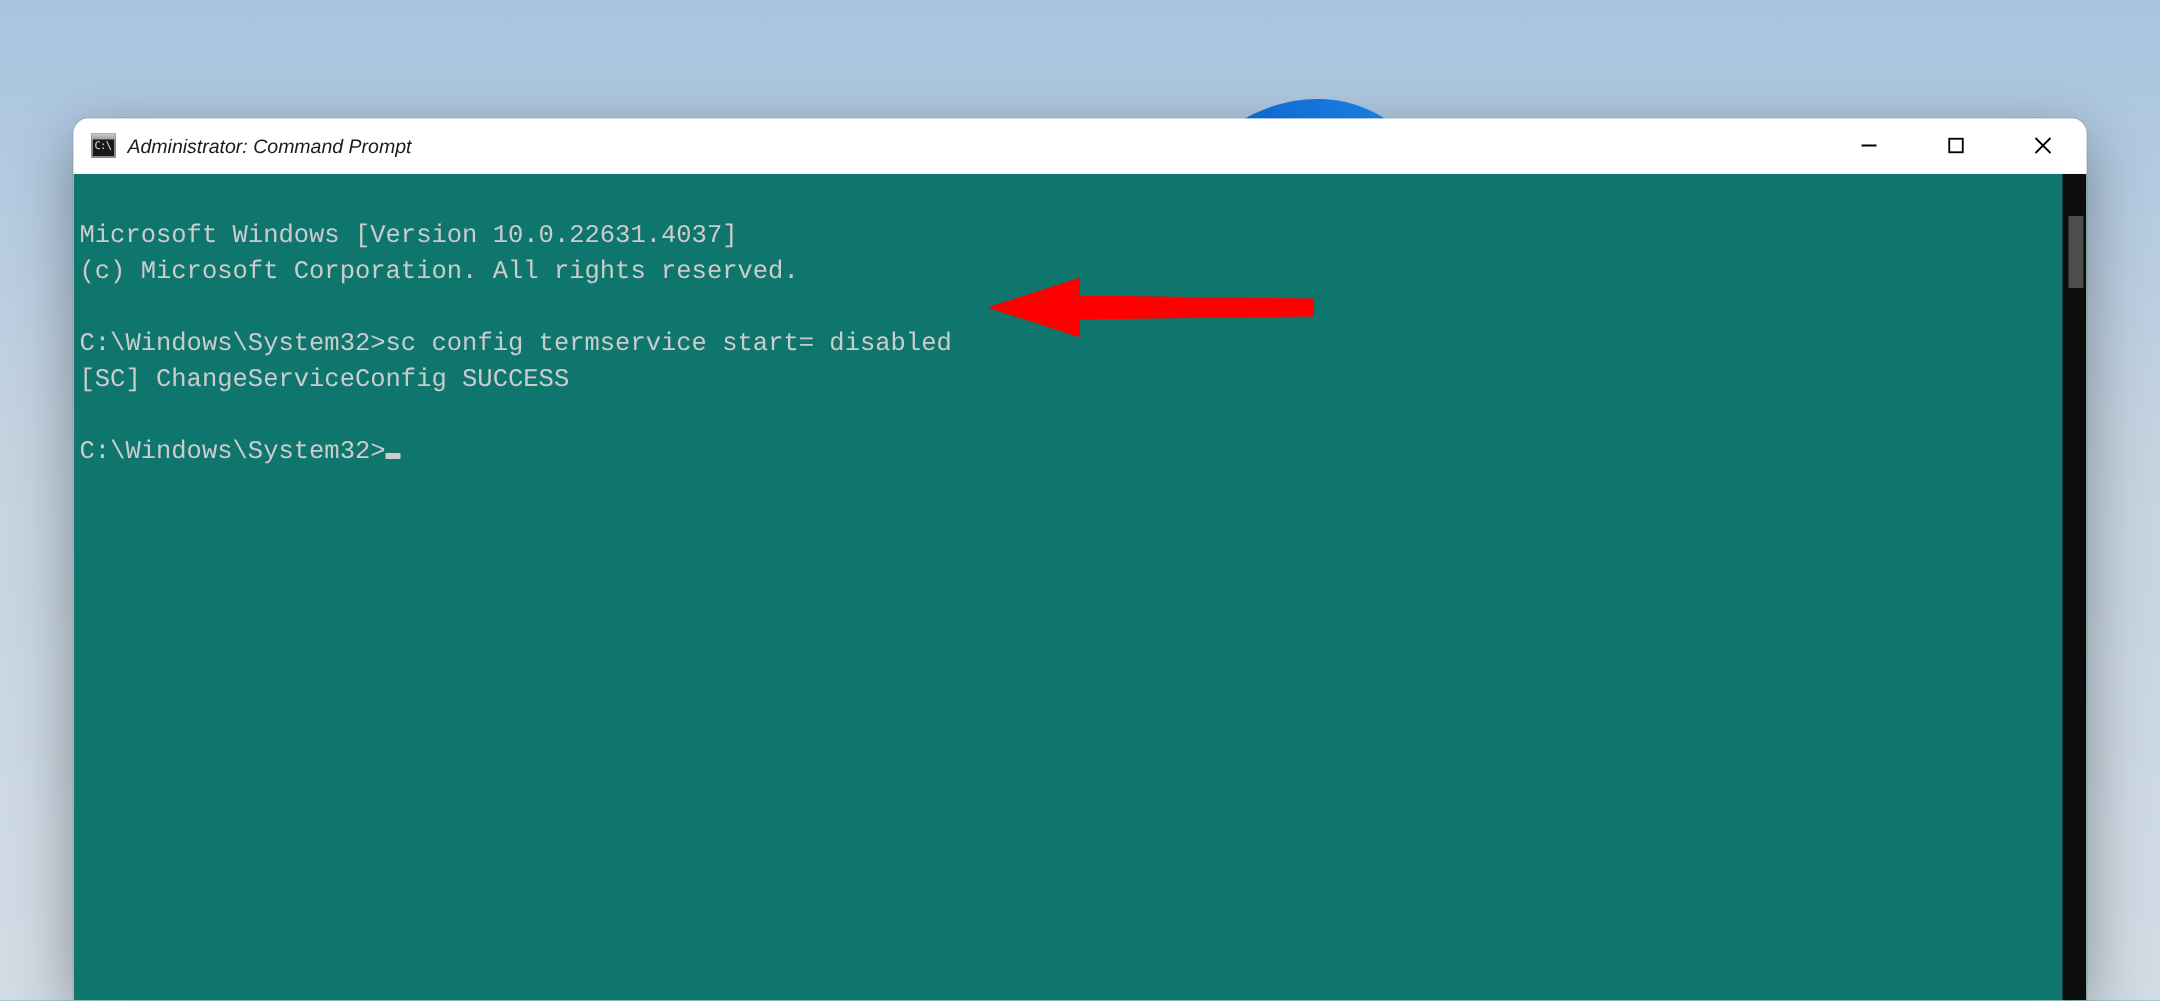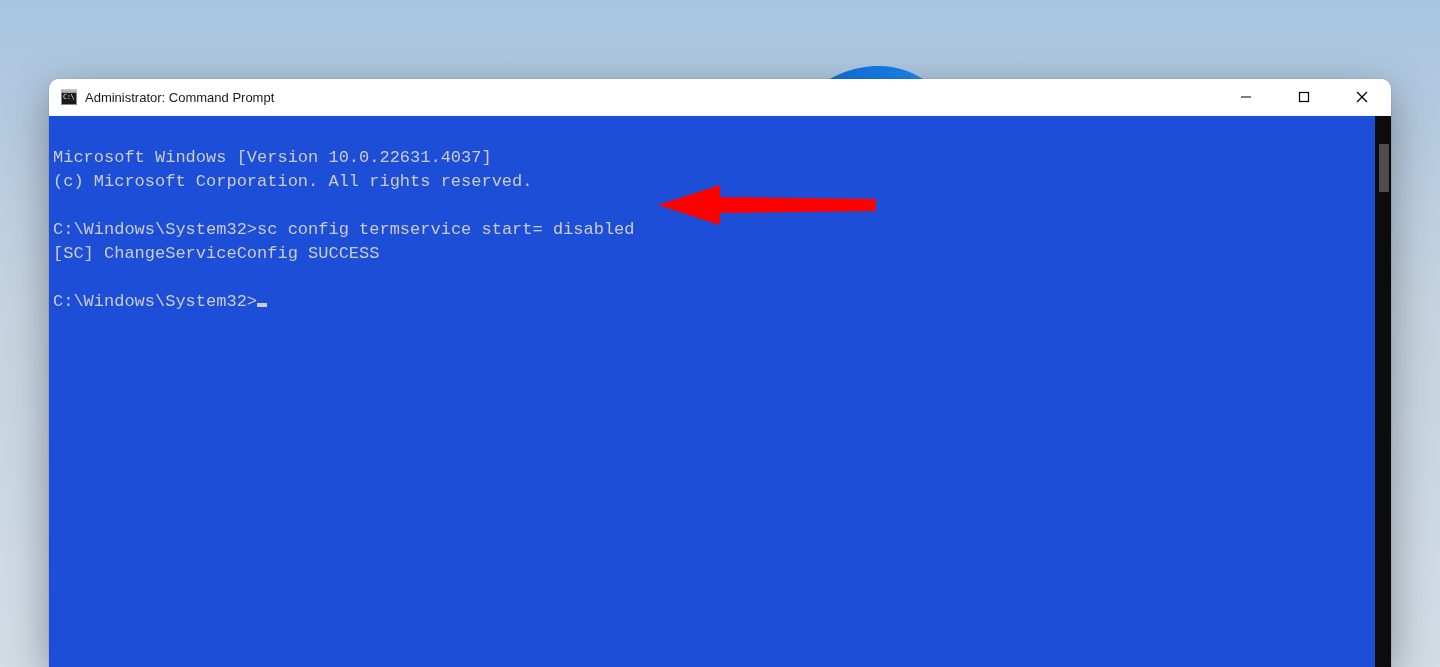--- a/index.html
+++ b/index.html
@@ -69,20 +69,21 @@
     background:linear-gradient(180deg,#cfcfcf,#9c9c9c);
   }
   .app-icon .txt {
     position:absolute; left:2px; top:5px;
     font: 7px/7px monospace; color:#e0e0e0; letter-spacing:-0.5px;
   }
 
   .title-text {
     font-size: 13px;
     color: #1a1a1a;
+    font-style: italic;
   }
 
   .win-controls {
     margin-left: auto;
     display: flex;
     height: 100%;
   }
   .win-btn {
     width: 58px;
     height: 100%;
@@ -90,21 +91,21 @@
     align-items: center;
     justify-content: center;
     color: #1a1a1a;
   }
   .win-btn svg { width:12px; height:12px; stroke:#000; stroke-width:1.2; fill:none; }
 
   
   .terminal-wrap {
     position: relative;
     flex: 1;
-    background: #1d4ed8;
+    background: #0f766e;
     overflow: hidden;
   }
   .terminal {
     position:absolute;
     left:0; right:16px; top:0; bottom:0;
     padding: 6px 4px 4px 4px;
     font-family: Consolas, "Courier New", monospace;
     font-size: 17px;
     line-height: 24px;
     color: #cccccc;

